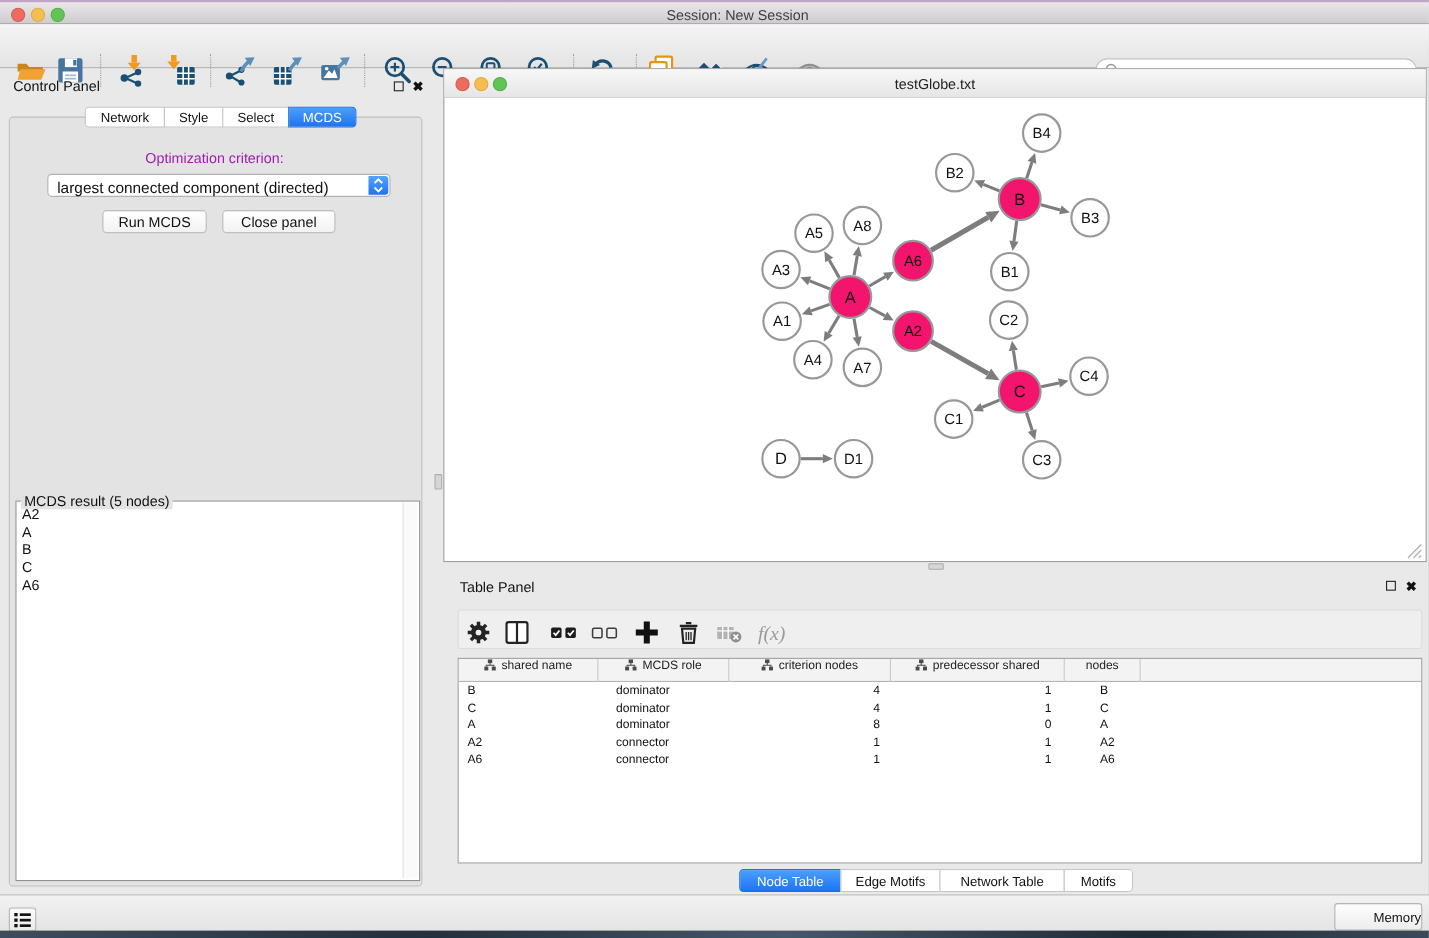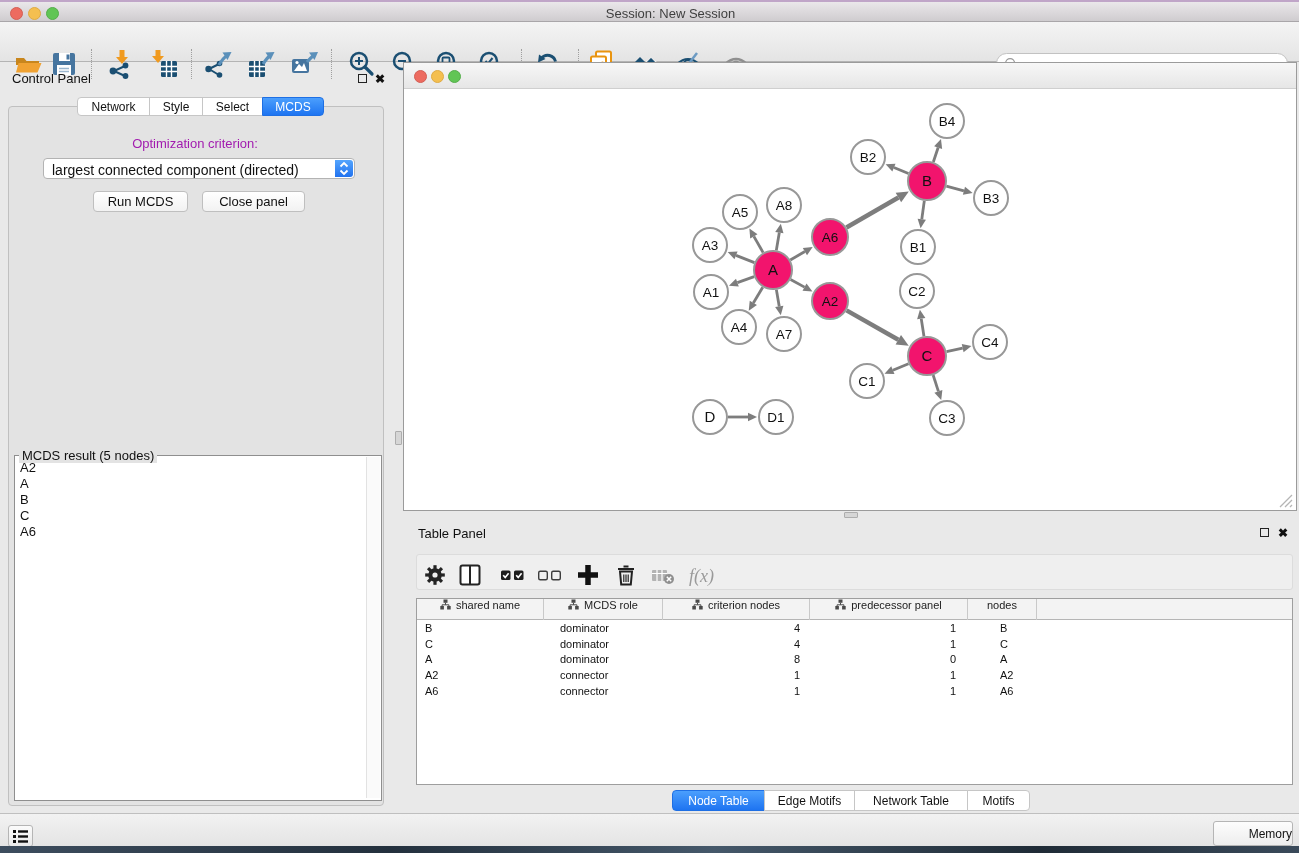--- a/index.html
+++ b/index.html
@@ -256,20 +256,21 @@
   </div>
 
   <div class="splitter-thumb abs" style="left:395px;top:431px;width:7px;height:14px;"></div>
   <div class="splitter-thumb abs" style="left:844px;top:512px;width:14px;height:6px;"></div>
 
   <div id="network-window" class="abs">
     <div id="nw-titlebar" class="abs">
       <div class="tl abs" style="left:10px;top:7px;background:#ed6b60;border:0.5px solid #d35f55;"></div>
       <div class="tl abs" style="left:27px;top:7px;background:#f4bf50;border:0.5px solid #dfab43;"></div>
       <div class="tl abs" style="left:44px;top:7px;background:#61c555;border:0.5px solid #55ae4b;"></div>
+      <div id="nw-title" class="abs">testGlobe.txt</div>
     </div>
     <svg id="network-canvas" class="abs" width="892" height="421">
         <line x1="350.1514450903751" y1="187.6881969034153" x2="333.38797687347494" y2="193.63652433521858" stroke="#7d7d7d" stroke-width="2.8"></line>
         <polygon points="324.9061271641437,196.64621294175546 331.98345552375775,189.67832780419735 334.7924982231921,197.5947208662398" fill="#7d7d7d"></polygon>
         <line x1="350.4101857766073" y1="173.6230895938918" x2="332.02573991274977" y2="166.3276745685515" stroke="#7d7d7d" stroke-width="2.8"></line>
         <polygon points="323.66032351222304,163.00806488580278 333.5748910980325,162.42381358163902 330.47658872746706,170.23153555546395" fill="#7d7d7d"></polygon>
         <line x1="359.1095150148988" y1="163.61672335951914" x2="349.84667897914164" y2="147.33658729667323" stroke="#7d7d7d" stroke-width="2.8"></line>
         <polygon points="345.39596073584613,139.51411280845684 353.49716707364263,145.259585449802 346.19619088464066,149.41358914354447" fill="#7d7d7d"></polygon>
         <line x1="372.33716607385816" y1="161.28038229083813" x2="375.32796749659855" y2="143.6074647928266" stroke="#7d7d7d" stroke-width="2.8"></line>
         <polygon points="376.82969222983473,134.73363682370376 379.46908721552256,144.3082696683368 371.18684777767453,142.90665991731638" fill="#7d7d7d"></polygon>
@@ -433,21 +434,21 @@
             </svg>
             <span>criterion nodes</span>
           </div>
           <div class="th" style="width: 158px;">
             <svg width="11" height="11" viewBox="0 0 11 11">
               <rect x="3.5" y="0.5" width="4" height="3.3" fill="#4a4a4a"></rect>
               <rect x="0.3" y="7" width="3.6" height="3.5" fill="#4a4a4a"></rect>
               <rect x="7.1" y="7" width="3.6" height="3.5" fill="#4a4a4a"></rect>
               <path d="M5.5 3.8 V5.8 M2.1 7 V5.8 H8.9 V7" stroke="#4a4a4a" fill="none" stroke-width="1"></path>
             </svg>
-            <span>predecessor panel</span>
+            <span>predecessor shared</span>
           </div>
           <div class="th" style="width: 69px;">
             <span>nodes</span>
           </div>
           <div class="th" style="flex: 1 1 0%;"></div>
         </div>
       <div id="tbody">
           <div class="tr">
             <div class="td" style="width: 127px; text-align: left; padding-left: 8px;">B</div>
             <div class="td" style="width: 119px; text-align: left; padding-left: 16px;">dominator</div>

